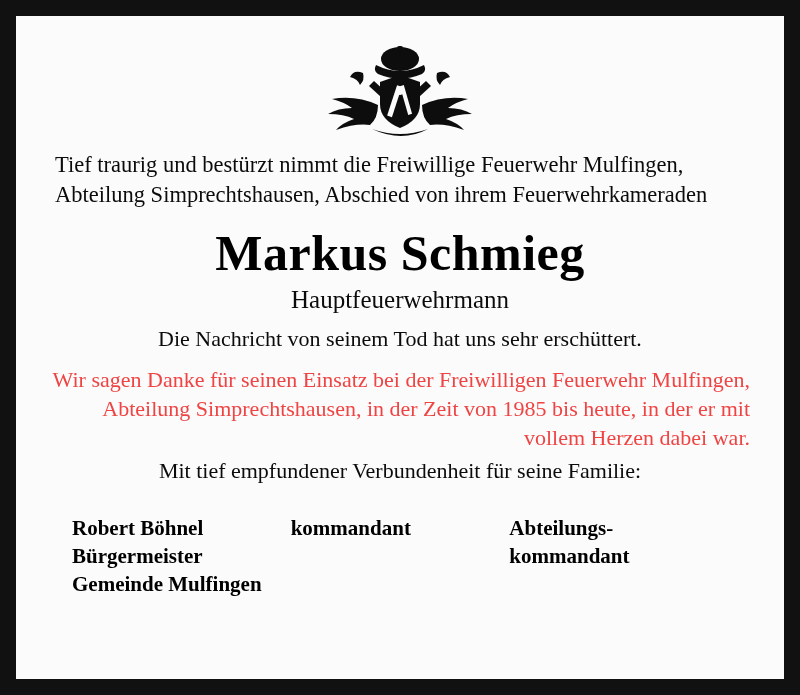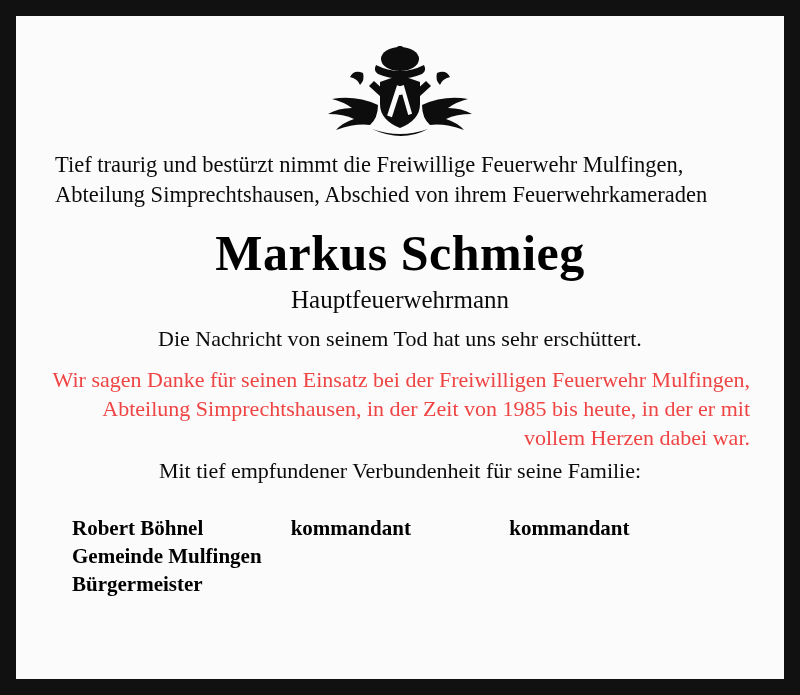--- a/index.html
+++ b/index.html
@@ -157,25 +157,26 @@
 
     <p class="line-text">Die Nachricht von seinem Tod hat uns sehr erschüttert.</p>
 
     <p class="thanks-text">Wir sagen Danke für seinen Einsatz bei der Freiwilligen Feuerwehr Mulfingen, Abteilung Simprechtshausen, in der Zeit von 1985 bis heute, in der er mit vollem Herzen dabei war.</p>
 
     <p class="closing-text">Mit tief empfundener Verbundenheit für seine Familie:</p>
 
     <div class="signatures">
       <div class="signature-block">
         <span class="sig-line">Robert Böhnel</span>
+        <span class="sig-line">Bürgermeister</span>
         <span class="sig-line">Gemeinde Mulfingen</span>
-        <span class="sig-line">Bürgermeister</span>
       </div>
       <div class="signature-block">
         <span class="sig-line">kommandant</span>
       </div>
       <div class="signature-block">
+        <span class="sig-line">Abteilungs-</span>
         <span class="sig-line">kommandant</span>
       </div>
     </div>
 
   </div>
 </div>
 
 </body></html>

